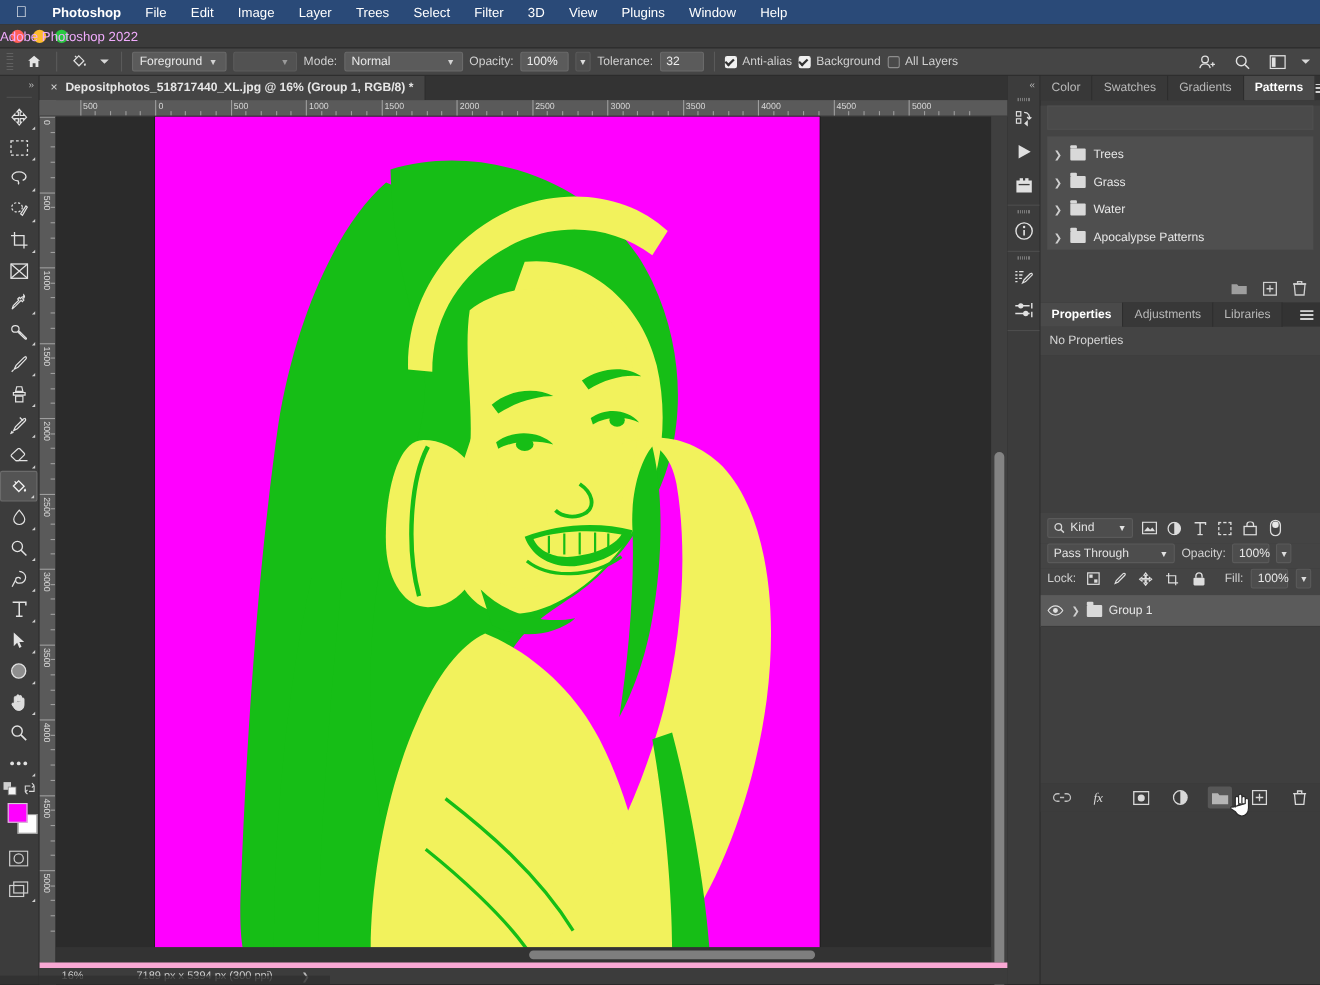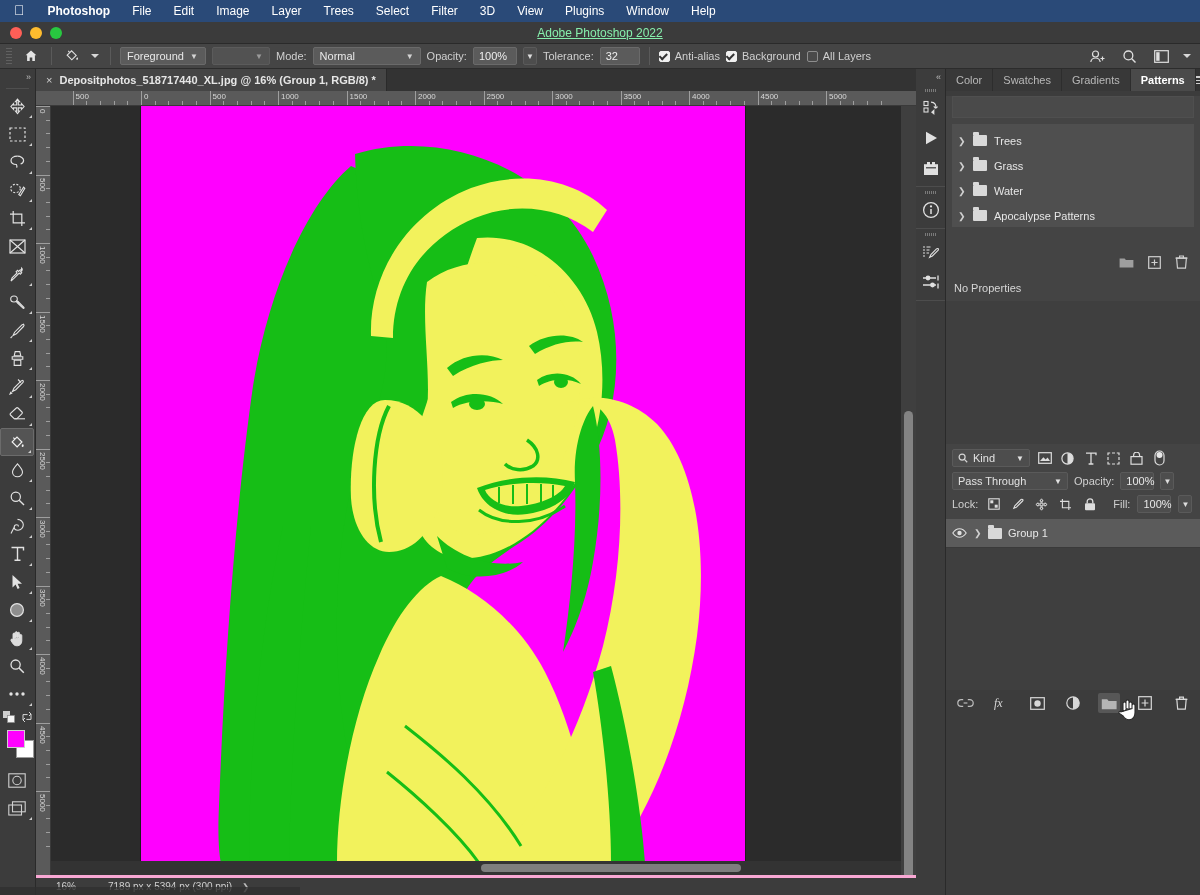--- a/index.html
+++ b/index.html
@@ -26,22 +26,22 @@
   
   .titlebar {
     position:absolute; left:0; top:22px; width:1200px; height:22px;
     background:#3b3b3b; border-bottom:1px solid #2a2a2a;
     display:flex; align-items:center;
   }
   .traffic { display:flex; gap:8px; padding-left:10px; }
   .dot { width:12px; height:12px; border-radius:50%; }
   .dot.r{background:#ff5f57;} .dot.y{background:#febc2e;} .dot.g{background:#28c840;}
   .wintitle {
-    position:absolute; left:0; right:0; text-align:center;
-    font-size:12px; color:#86efac;text-decoration:underline;
+    position:absolute; left:0; right:0; 
+    font-size:12px; color:#f0abfc;
   }
 
   
   .optbar {
     position:absolute; left:0; top:44px; width:1200px; height:25px;
     background:#454545; border-bottom:1px solid #2c2c2c;
     display:flex; align-items:center; gap:6px; padding:0 6px;
   }
   .grip { width:6px; height:16px;
     background:repeating-linear-gradient(#777 0 1px, transparent 1px 3px);
@@ -111,21 +111,21 @@
   .canvaswrap{
     position:absolute;left:15px;top:37px;width:850px;height:789px;
     background:#2b2b2b;overflow:hidden;
   }
   .artboard{position:absolute;left:90px;top:0px;width:604px;height:757px;background:#FF00FF;
     box-shadow:0 0 0 1px #1d1d1d;}
   .scrollv{position:absolute;right:0;top:37px;width:15px;height:789px;background:#3f3f3f;}
   .scrollv .thumb{position:absolute;left:3px;top:305px;width:9px;height:490px;background:#838383;border-radius:5px;}
   .statusbar{
     position:absolute;left:0;bottom:0;width:880px;height:20px;background:#3c3c3c;
-    display:flex;align-items:center;gap:0;border-top:3px solid #f9a8d4;font-size:10px;color:#d0d0d0;
+    display:flex;align-items:center;gap:16px;border-top:5px solid #f9a8d4;font-size:10px;color:#d0d0d0;
   }
   .statusbar .zoomv{width:60px;text-align:center;}
   .statusbar .dims{padding-left:12px;}
   .statusbar .arr{padding-left:10px;font-size:9px;color:#bbb;}
   .hscroll{
     position:absolute;left:15px;bottom:20px;width:850px;height:14px;background:#333;
   }
   .hscroll .thumb{position:absolute;left:430px;top:3px;width:260px;height:8px;background:#7e7e7e;border-radius:4px;}
 
   
@@ -833,20 +833,28 @@
         </span>
         <span>
           <svg width="13" height="14" viewBox="0 0 13 14">
               <path d="M1.6 3.2h9.8l-.9 10H2.5z" fill="none" stroke="#cfcfcf" stroke-width="1.2"></path>
               <path d="M.5 3.2h12M4.6 1h3.8v2.2H4.6z" fill="none" stroke="#cfcfcf" stroke-width="1.2"></path>
             </svg>
         </span>
       </div>
     </div>
 
+    <div class="ptabs2">
+      <div class="ptab active">Properties</div>
+      <div class="ptab">Adjustments</div>
+      <div class="ptab">Libraries</div>
+      <div class="pmenu">
+          <span class="burger"></span>
+        </div>
+    </div>
     <div class="nopropsrow">No Properties</div>
     <div class="propsblank"></div>
 
 
     <div class="layers-filter">
       <div class="kindsel">
         <span>
           <svg width="10" height="10" viewBox="0 0 10 10">
               <circle cx="4.1" cy="4.1" r="3" fill="none" stroke="#d5d5d5" stroke-width="1.2"></circle>
               <path d="M6.4 6.4 9.2 9.2" stroke="#d5d5d5" stroke-width="1.3"></path>

